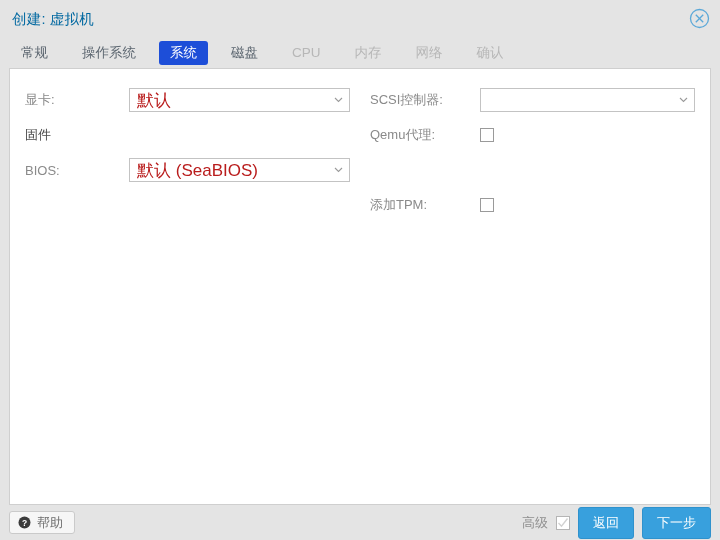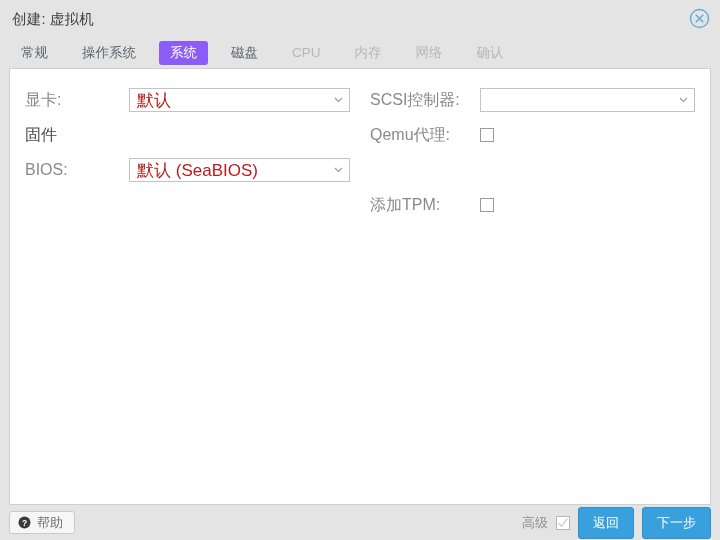--- a/index.html
+++ b/index.html
@@ -30,21 +30,21 @@
     position: relative;
     height: 38px;
     flex: 0 0 38px;
     background: #e4e4e4;
     display: flex;
     align-items: center;
     padding: 0 10px 0 12px;
   }
   .title-text {
     font-size: 14.5px;
-    color: #404040;
+    color: #0369a1;
     letter-spacing: .2px;
     white-space: nowrap;
   }
   .close-btn {
     position: absolute;
     right: 10px;
     top: 8px;
     width: 21px;
     height: 21px;
     cursor: pointer;
@@ -65,21 +65,21 @@
     font-size: 13.5px;
     color: #5c6670;
     padding: 4px 11px;
     border-radius: 3px;
     line-height: 16px;
     white-space: nowrap;
     cursor: pointer;
     user-select: none;
   }
   .tab.active {
-    background: #8b5cf6;
+    background: #1d4ed8;
     color: #ffffff;
   }
   .tab.disabled {
     color: #b7b7b7;
     cursor: default;
   }
 
   
   .panel-wrap {
     flex: 1 1 auto;
@@ -110,21 +110,21 @@
     display: flex;
     align-items: center;
     height: 30px;
     margin-bottom: 5px;
   }
   .row.spacer-row { visibility: hidden; }
   .lbl {
     flex: 0 0 auto;
     width: 104px;
     color: #8a8a8a;
-    font-size: 16px;
+    font-size: 13px;
     white-space: nowrap;
   }
   .col-right .lbl { width: 110px; }
   .lbl.section {
     color: #4c4c4c;
     width: auto;
   }
 
   .select {
     position: relative;

